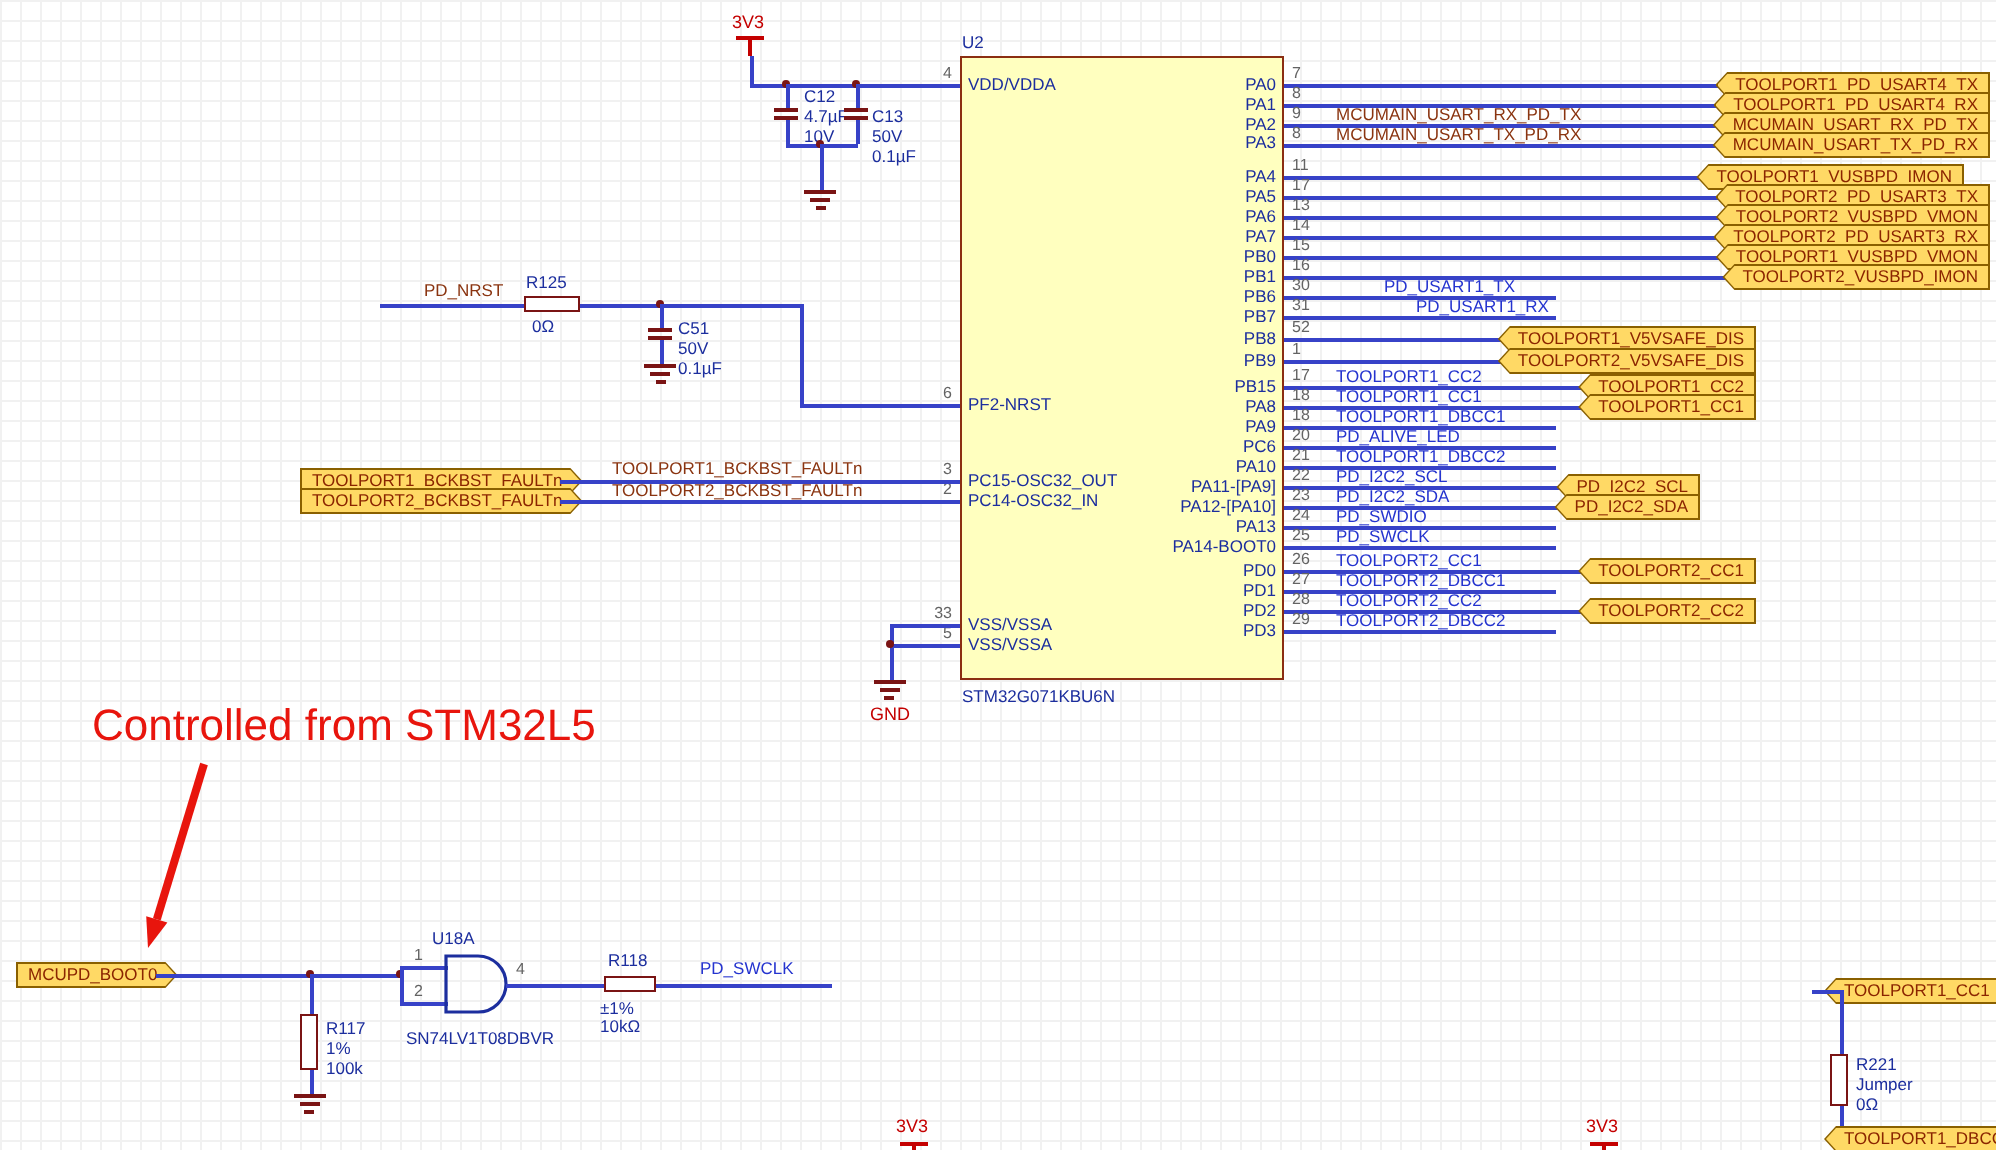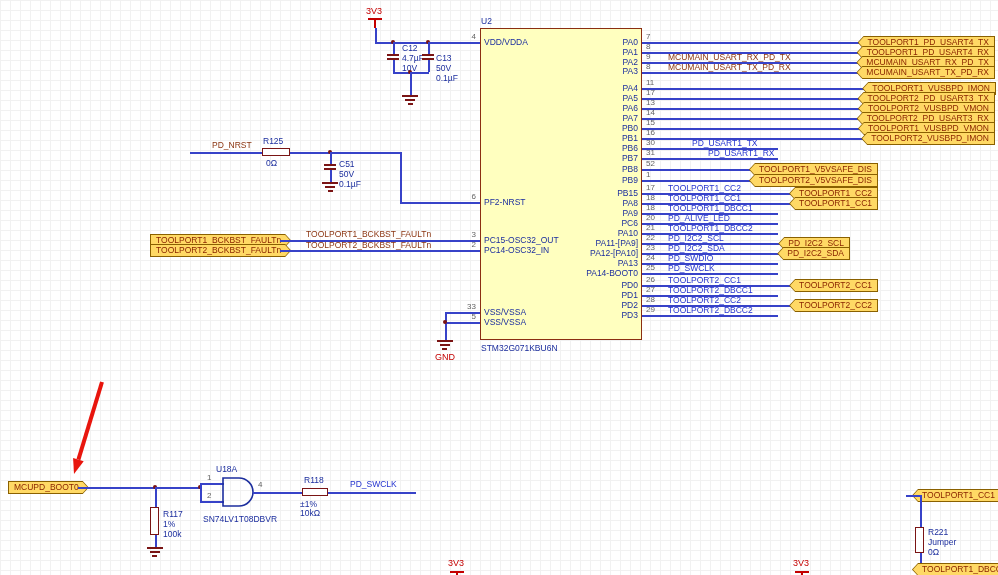--- a/index.html
+++ b/index.html
@@ -82,21 +82,21 @@
   <span class="pnum" style="left:646px;top:62px">8</span>
   <span class="pname rt" style="top:66px">PA3</span>
   <span class="nlabel brown" style="left:668px;top:62px">MCUMAIN_USART_TX_PD_RX</span>
   <div class="tag pl" style="right:3px;top:66px">
       <span class="tag-in">MCUMAIN_USART_TX_PD_RX</span>
     </div>
 
   <i class="w" style="left:642px;top:88px;width:228px"></i>
   <span class="pnum" style="left:646px;top:78px">11</span>
   <span class="pname rt" style="top:83px">PA4</span>
-  <div class="tag pl" style="right:2px;top:82px">
+  <div class="tag pl" style="right:16px;top:82px">
       <span class="tag-in">TOOLPORT1_VUSBPD_IMON</span>
     </div>
 
   <i class="w" style="left:642px;top:98px;width:228px"></i>
   <span class="pnum" style="left:646px;top:88px">17</span>
   <span class="pname rt" style="top:93px">PA5</span>
   <div class="tag pl" style="right:3px;top:92px">
       <span class="tag-in">TOOLPORT2_PD_USART3_TX</span>
     </div>
 
@@ -296,20 +296,21 @@
 
   <i class="w" style="left:445px;top:312px;width:35px"></i>
   <i class="w" style="left:445px;top:322px;width:35px"></i>
   <i class="v" style="left:445px;top:312px;height:28px"></i>
   <i class="dot" style="left:445px;top:322px"></i>
   <i class="gbar" style="left:437px;top:340px;width:16px"></i>
   <i class="gbar" style="left:440px;top:344px;width:10px"></i>
   <i class="gbar" style="left:442px;top:348px;width:5px"></i>
   <span class="pwr" style="left:435px;top:352px">GND</span>
 
+  <span class="note" style="left:46px;top:350px">Controlled from STM32L5</span>
   <svg style="left:58px;top:374px" width="60" height="106" viewBox="0 0 60 106">
     <line x1="44" y1="8" x2="20.4" y2="85.7" stroke="#e8150d" stroke-width="4"></line>
     <polygon points="16,100 25.7,87.3 15.1,84.1" fill="#e8150d"></polygon>
   </svg>
 
   <div class="tag pr" style="left:8px;top:481px">
       <span class="tag-in">MCUPD_BOOT0</span>
     </div>
   <i class="w" style="left:78px;top:487px;width:123px"></i>
   <i class="dot" style="left:155px;top:487px"></i>

